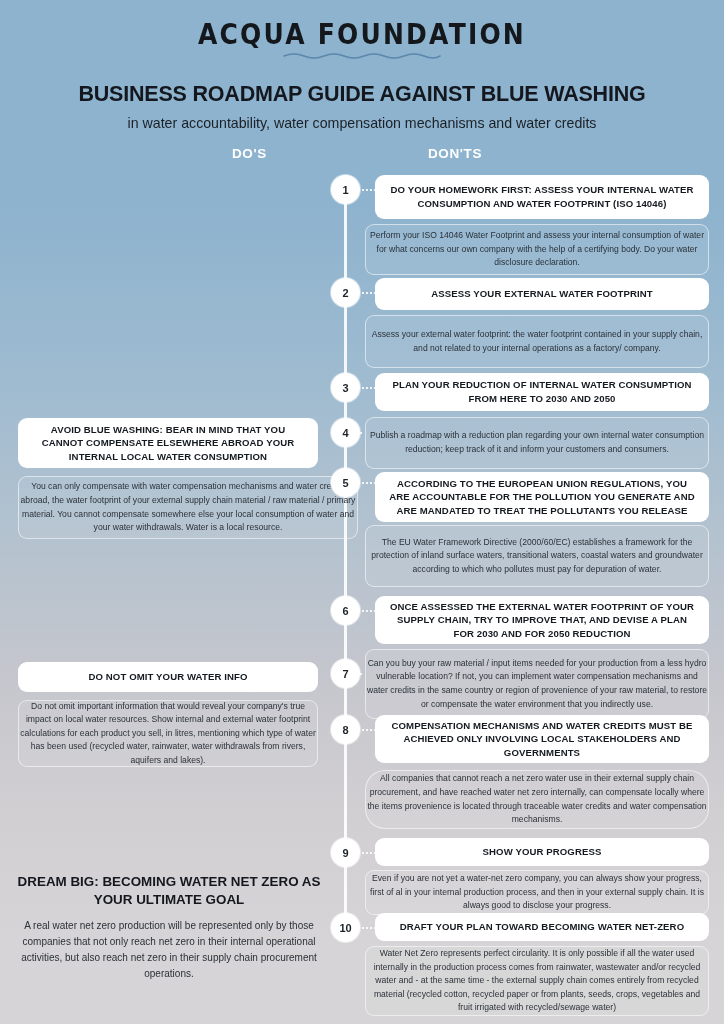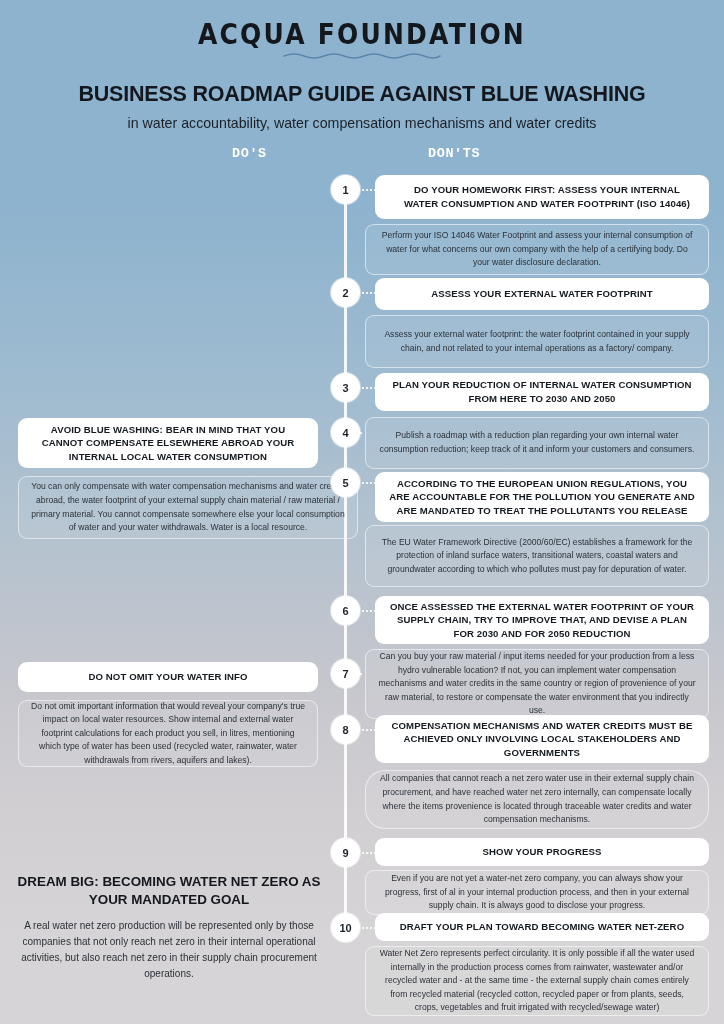--- a/index.html
+++ b/index.html
@@ -76,21 +76,20 @@
     color: #1b2026;
   }
 
   .col-head {
     position: absolute;
     top: 146px;
     font-size: 13.5px;
     font-weight: 700;
     color: #ffffff;
     letter-spacing: 0.6px;
-    font-family: Liberation Mono, monospace;
   }
   .col-head.dos   { left: 232px; }
   .col-head.donts { left: 428px; }
 
   
   .timeline-line {
     position: absolute;
     left: 344px;
     top: 186px;
     width: 3px;
@@ -140,21 +139,21 @@
   .card.title-card .t {
     font-size: 9.6px;
     font-weight: 700;
     line-height: 1.42;
     color: #151a20;
     letter-spacing: 0.1px;
   }
   .card.body-card {
     background: rgba(255,255,255,0.07);
     border: 1px solid rgba(255,255,255,0.55);
-    padding: 9px 12px;
+    padding: 9px 0;
     display: flex;
     align-items: center;
     justify-content: center;
     text-align: center;
   }
   .card.body-card .b {
     font-size: 8.6px;
     font-weight: 400;
     line-height: 1.58;
     color: #2b3138;
@@ -233,21 +232,21 @@
   <div class="connector right" style="top:292px"></div>
   <div class="connector right" style="top:387px"></div>
   <div class="connector left" style="top:432px"></div>
   <div class="connector right" style="top:482px"></div>
   <div class="connector right" style="top:610px"></div>
   <div class="connector left" style="top:673px"></div>
   <div class="connector right" style="top:729px"></div>
   <div class="connector right" style="top:852px"></div>
   <div class="connector right" style="top:927px"></div>
 
-  <div class="card title-card" style="left:375px; top:175px; width:334px; height:44px;padding-left:24px;">
+  <div class="card title-card" style="left:375px; top:175px; width:334px; height:44px;">
     <div class="t">DO YOUR HOMEWORK FIRST: ASSESS YOUR INTERNAL WATER CONSUMPTION AND WATER FOOTPRINT (ISO 14046)</div>
   </div>
   <div class="card body-card" style="left:365px; top:224px; width:344px; height:51px;">
     <div class="b">Perform your ISO 14046 Water Footprint and assess your internal consumption of water for what concerns our own company with the help of a certifying body. Do your water disclosure declaration.</div>
   </div>
 
   <div class="card title-card" style="left:375px; top:278px; width:334px; height:32px;">
     <div class="t">ASSESS YOUR EXTERNAL WATER FOOTPRINT</div>
   </div>
   <div class="card body-card" style="left:365px; top:315px; width:344px; height:53px;">
@@ -304,17 +303,17 @@
   </div>
 
   <div class="card title-card" style="left:18px; top:662px; width:300px; height:30px;">
     <div class="t">DO NOT OMIT YOUR WATER INFO</div>
   </div>
   <div class="card body-card" style="left:18px; top:700px; width:300px; height:67px;">
     <div class="b">Do not omit important information that would reveal your company's true impact on local water resources. Show internal and external water footprint calculations for each product you sell, in litres, mentioning which type of water has been used (recycled water, rainwater, water withdrawals from rivers, aquifers and lakes).</div>
   </div>
 
   <div class="plain-block" style="left:14px; top:873px; width:310px;">
-    <div class="pt">DREAM BIG: BECOMING WATER NET ZERO AS YOUR MANDATED GOAL</div>
+    <div class="pt">DREAM BIG: BECOMING WATER NET ZERO AS YOUR ULTIMATE GOAL</div>
     <div class="pb">A real water net zero production will be represented only by  those companies that not only reach net zero in their internal operational activities, but also reach net zero in their supply chain procurement operations.</div>
   </div>
 
 </div>
 
 </body></html>

